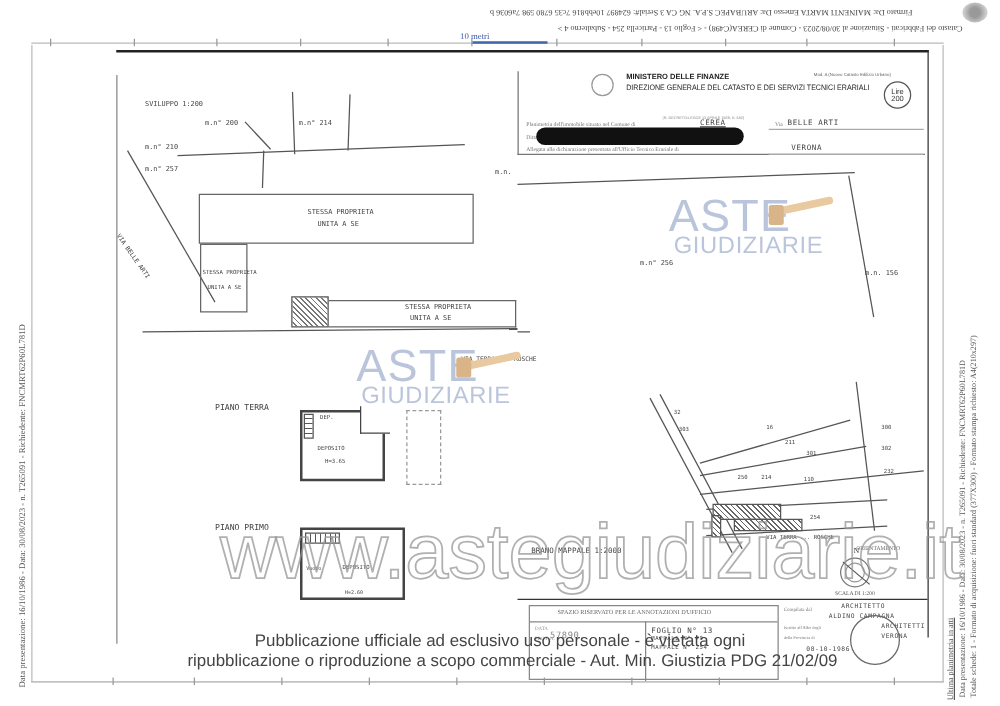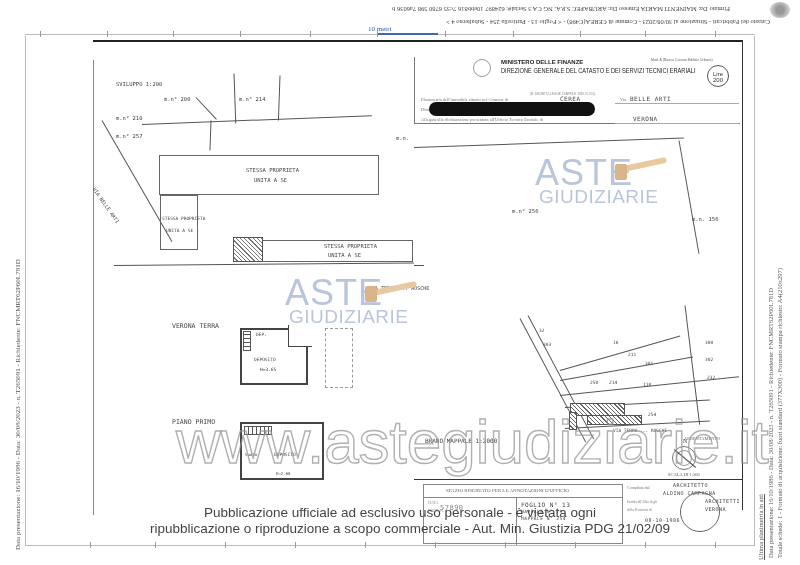--- a/index.html
+++ b/index.html
@@ -114,21 +114,21 @@
   <div class="abs" style="left:80px;top:6px;width:12px;height:16px;background:#d9b488;border-radius:2px;"></div>
 </div>
 
 <div class="abs" style="left:285px;top:278px;">
   <div class="wm-aste">ASTE</div>
   <div class="wm-giud" style="margin-left:4px;">GIUDIZIARIE</div>
   <div class="abs" style="left:82px;top:8px;width:50px;height:6px;background:#e8c9a0;transform:rotate(-12deg);border-radius:3px;"></div>
   <div class="abs" style="left:80px;top:8px;width:12px;height:16px;background:#d9b488;border-radius:2px;"></div>
 </div>
 
-<div class="abs label" style="left:172px;top:322px;font-size:6.5px;">VERONA TERRA</div>
+<div class="abs label" style="left:172px;top:322px;font-size:6.5px;">PIANO TERRA</div>
 <div class="abs" style="left:240px;top:328px;width:68px;height:57px;border:2px solid #444;">
   <div class="abs" style="left:1px;top:1px;width:8px;height:20px;background:repeating-linear-gradient(0deg,#fff 0 3px,#555 3px 4px);border:1px solid #555;"></div>
   <div class="abs label" style="left:14px;top:2px;font-size:4.5px;">DEP.</div>
   <div class="abs label" style="left:12px;top:27px;font-size:4.5px;">DEPOSITO</div>
   <div class="abs label" style="left:18px;top:37px;font-size:4.5px;">H=3.65</div>
 </div>
 <div class="abs" style="left:288px;top:325px;width:24px;height:22px;background:#fff;border-bottom:1px solid #444;border-left:1px solid #444;"></div>
 <div class="abs" style="left:325px;top:328px;width:28px;height:60px;border:1px dashed #999;border-left:1px dashed #999;"></div>
 
 <div class="abs label" style="left:172px;top:418px;font-size:6.5px;">PIANO PRIMO</div>

